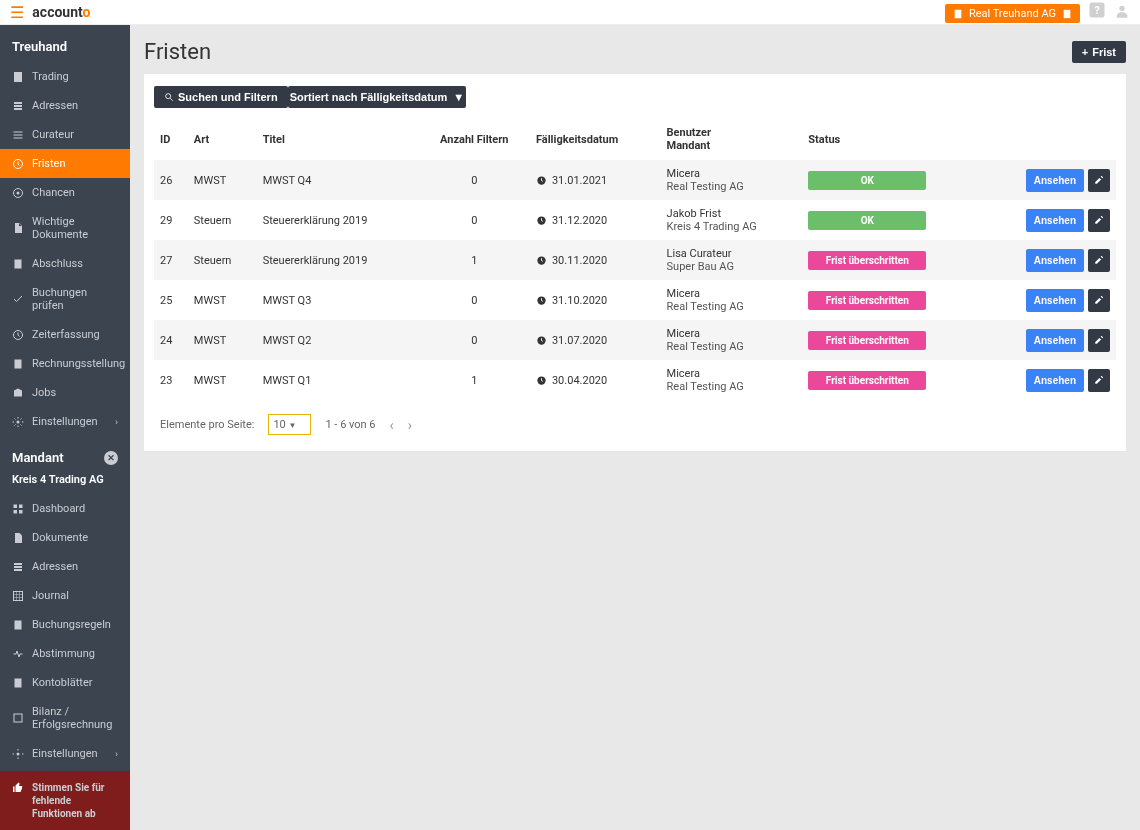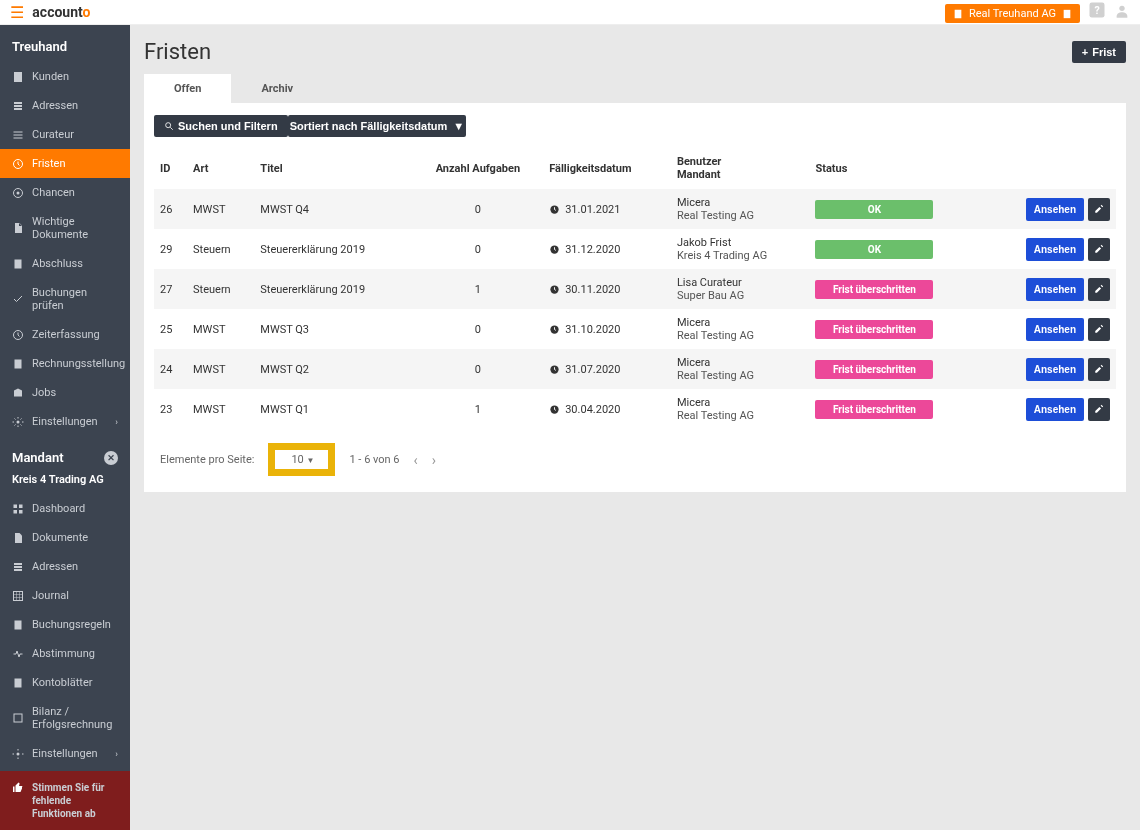--- a/index.html
+++ b/index.html
@@ -34,27 +34,27 @@
 .dropdown-btn{background:#333a45;color:#fff;border:none;padding:5px 2px;font-size:11px;border-radius:2px;cursor:pointer;display:inline-flex;align-items:center;gap:6px;font-weight:700}
 table{width:100%;border-collapse:collapse;font-size:11px}
 th{text-align:left;padding:8px 6px;font-weight:700;font-size:11px}
 td{padding:7px 6px;vertical-align:middle}
 tbody tr:nth-child(odd){background:#f5f5f5}
 .clock-cell{display:flex;align-items:center;gap:5px}
 .badge{display:inline-block;padding:4px 0;width:118px;text-align:center;color:#fff;font-size:10px;font-weight:700;border-radius:2px}
 .badge.ok{background:#6bbf6b}
 .badge.overdue{background:#ec4899}
 .row-actions{display:flex;gap:4px;justify-content:flex-end}
-.btn-sm{background:#1d4ed8;color:#fff;border:none;padding:4px 8px;font-size:10px;border-radius:2px;cursor:pointer;font-weight:700}
+.btn-sm{background:#3b82f6;color:#fff;border:none;padding:4px 8px;font-size:10px;border-radius:2px;cursor:pointer;font-weight:700}
 .btn-icon{background:#333a45;color:#fff;border:none;padding:4px 6px;border-radius:2px;cursor:pointer}
 .btn-icon svg{width:10px;height:10px;fill:#fff}
 .user-cell div:first-child{font-weight:400}
 .user-cell div:last-child{color:#555}
 .pagination{display:flex;align-items:center;gap:14px;padding:14px 6px 4px;font-size:11px;color:#666}
-.page-select{border:7px solid #eab308;padding:3px 14px 3px 16px;font-size:11px;position:relative;cursor:pointer}
+.page-select{border:1px solid #eab308;padding:3px 14px 3px 4px;font-size:11px;position:relative;cursor:pointer}
 .page-nav{color:#999;cursor:pointer;font-size:14px}
 .close-circle{width:14px;height:14px;border-radius:50%;background:#c9cdd3;display:inline-flex;align-items:center;justify-content:center;color:#3c4450;font-size:9px;font-weight:700}
 </style>
 </head>
 <body>
 
 <div class="topbar">
   <span class="hamburger">☰</span>
   <span class="logo"><span>account</span><span class="o">o</span></span>
   <div class="topbar-right">
@@ -83,21 +83,21 @@
 </div>
 
 <div class="app">
   <div class="sidebar">
     <div class="section-title">Treuhand</div>
     <div id="nav1">
         <div class="nav-item">
           <svg viewBox="0 0 24 24">
             <path d="M4 2h16v20H4zM7 5h3v3H7zM14 5h3v3h-3zM7 10h3v3H7zM14 10h3v3h-3z"></path>
           </svg>
-          <span>Kunden</span>
+          <span>Trading</span>
         </div>
         <div class="nav-item">
           <svg viewBox="0 0 24 24">
             <path d="M4 4h16v4H4zM4 10h16v4H4zM4 16h16v4H4z"></path>
           </svg>
           <span>Adressen</span>
         </div>
         <div class="nav-item">
           <svg viewBox="0 0 24 24">
             <path d="M3 6h18M3 12h18M3 18h18" stroke="currentColor" stroke-width="2"></path>
@@ -239,24 +239,20 @@
     </div>
   </div>
 
   <div class="main">
     <div class="page-header">
       <h1 class="page-title">Fristen</h1>
       <button class="btn-dark">
           <span>+</span>
           <span>Frist</span>
         </button>
-    </div>
-    <div class="tabs">
-      <div class="tab active">Offen</div>
-      <div class="tab">Archiv</div>
     </div>
     <div class="panel">
       <div class="panel-toolbar">
         <button class="btn-dark">
           <svg width="10" height="10" viewBox="0 0 24 24" fill="#fff">
               <circle cx="10" cy="10" r="6" stroke="#fff" stroke-width="2" fill="none"></circle>
               <line x1="15" y1="15" x2="21" y2="21" stroke="#fff" stroke-width="2"></line>
             </svg>
           <span>Suchen und Filtern</span>
         </button>
@@ -264,21 +260,21 @@
           <span>Sortiert nach Fälligkeitsdatum</span>
           <span>▼</span>
         </button>
       </div>
       <table>
         <thead>
           <tr>
             <th>ID</th>
             <th>Art</th>
             <th>Titel</th>
-            <th style="text-align:center">Anzahl Aufgaben</th>
+            <th style="text-align:center">Anzahl Filtern</th>
             <th>Fälligkeitsdatum</th>
             <th>
                 <div>Benutzer</div>
                 <div>Mandant</div>
               </th>
             <th>Status</th>
             <th></th>
           </tr>
         </thead>
         <tbody id="tbody">

